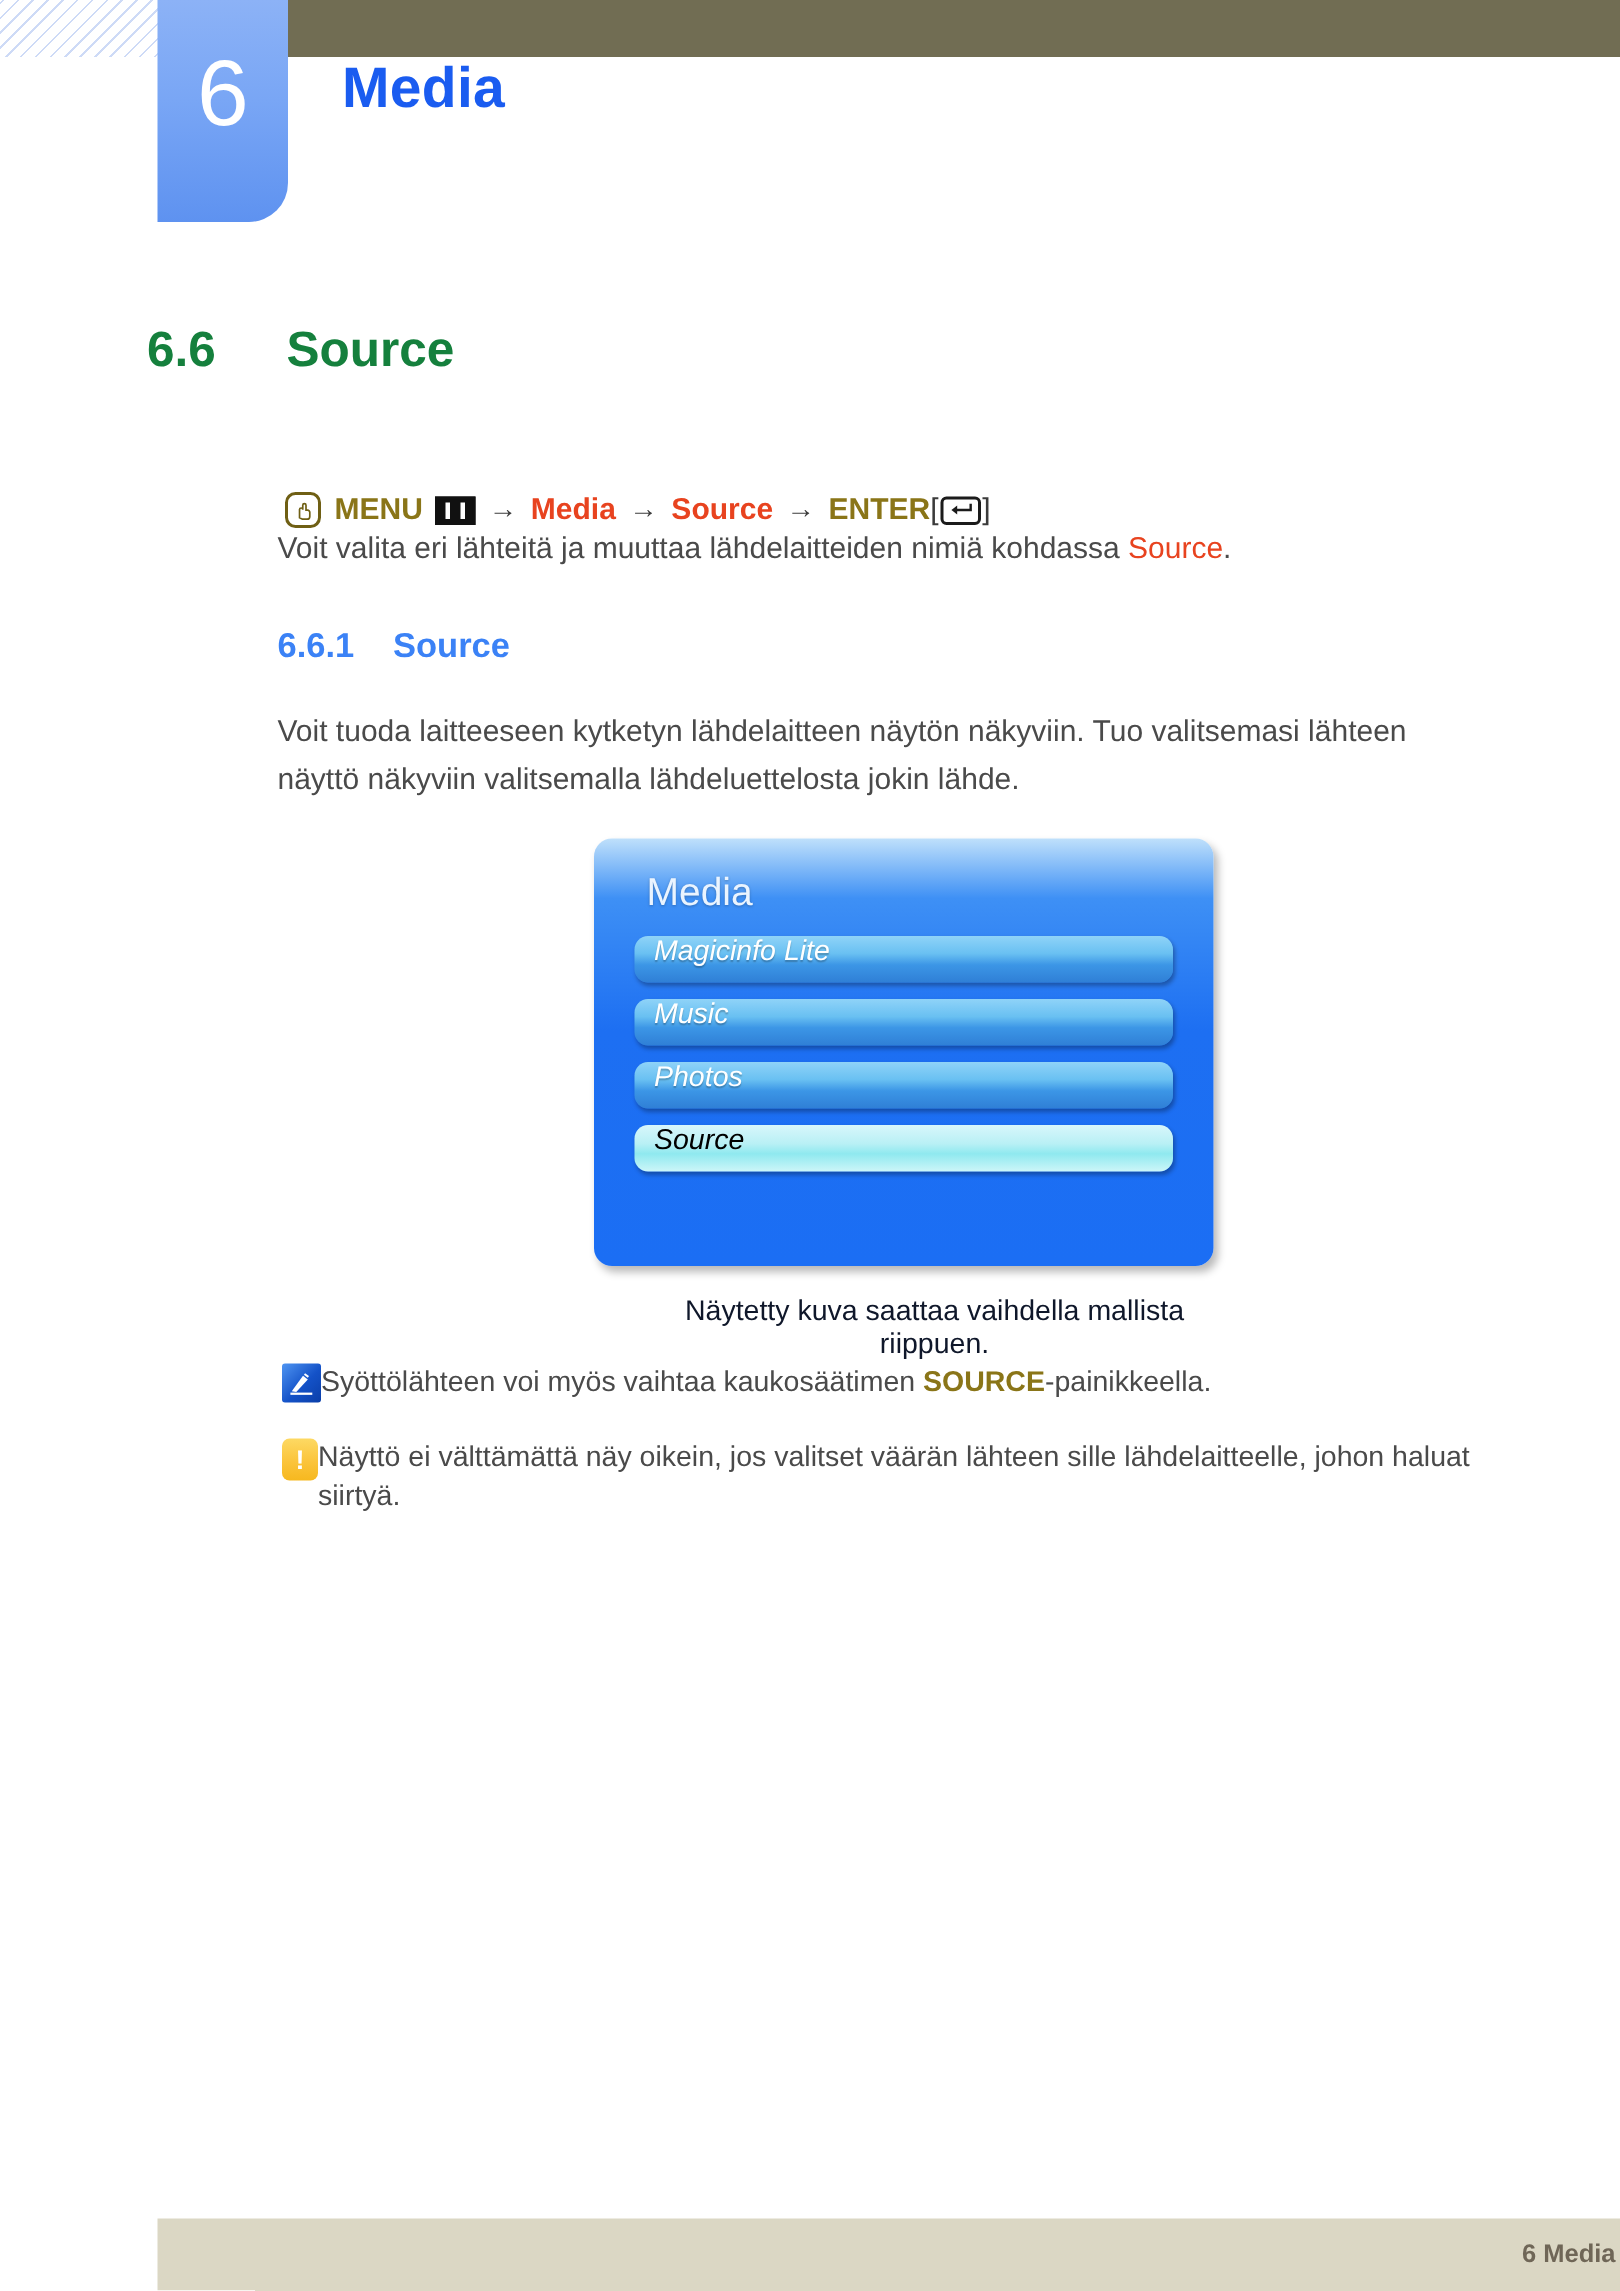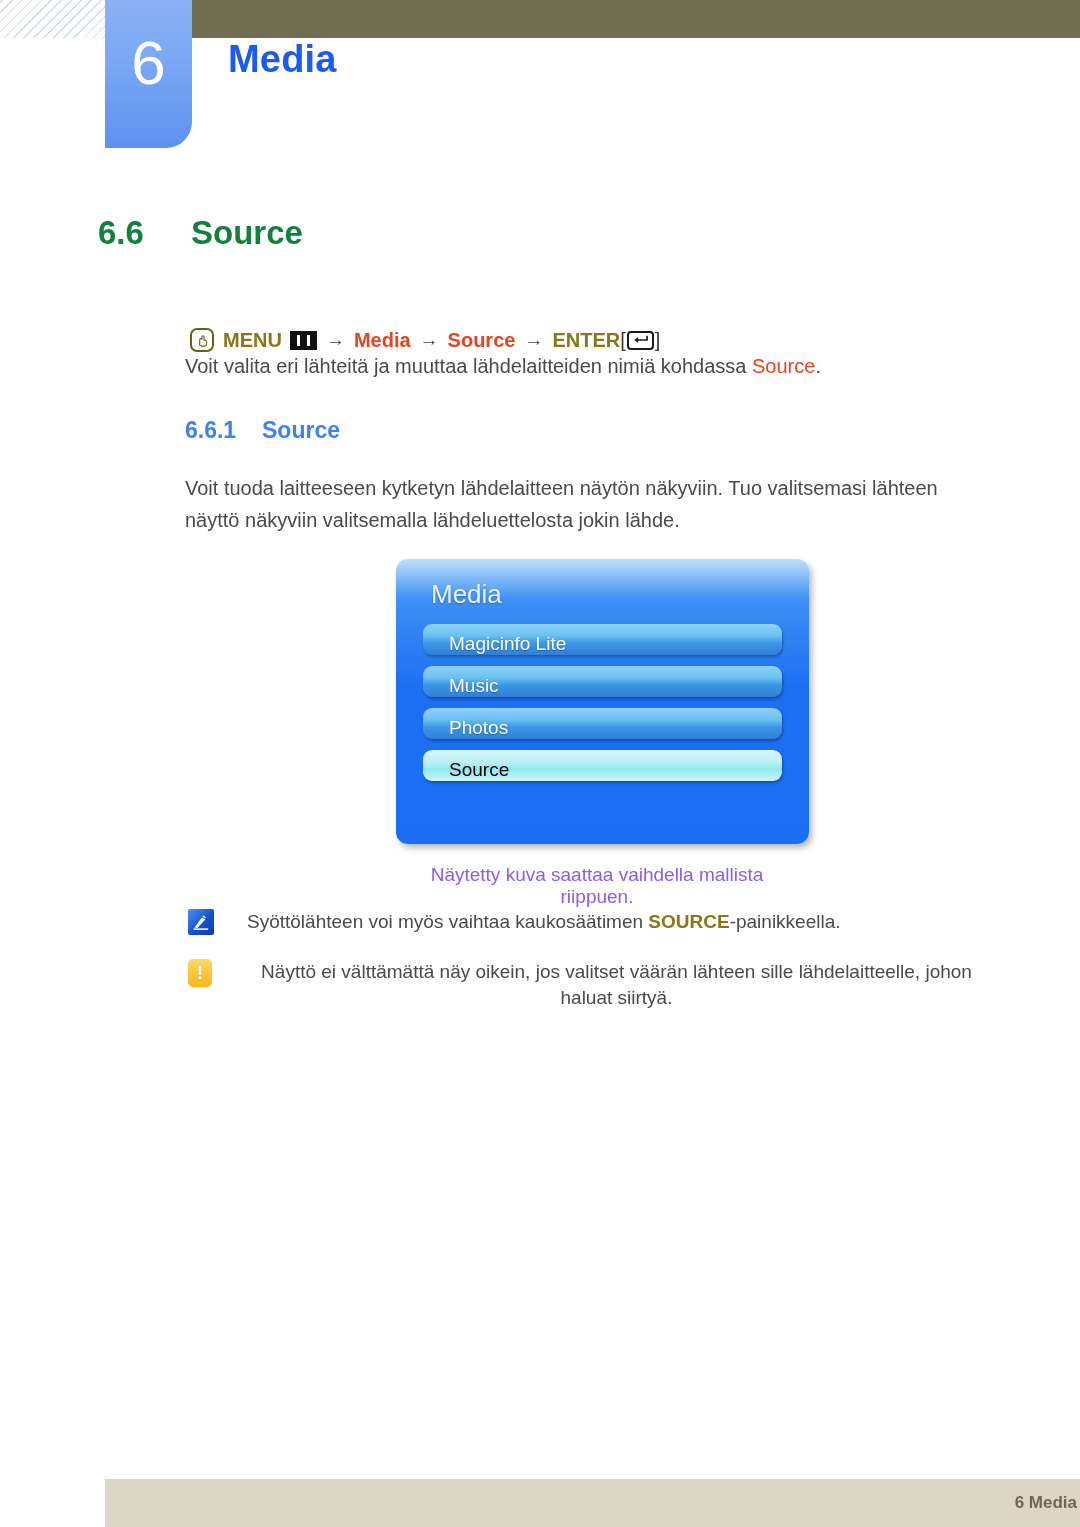--- a/index.html
+++ b/index.html
@@ -146,25 +146,25 @@
     color: #4a4a4a;
     line-height: 1.62;
   }
   .para .red  { color: #e8431f; }
 
   #para-intro { left: 185px; top: 350px; width: 800px; }
   #para-desc  { left: 185px; top: 472px; width: 790px; }
 
   .caption {
     position: absolute;
-    left: 402px; top: 864px;
+    left: 428px; top: 864px;
     width: 390px;
     text-align: center;
     font-size: 19px;
-    color: #8b5cf6;
+    color: #0f172a;
   }
 
   
   .osd {
     position: absolute;
     left: 396px; top: 559px;
     width: 413px; height: 285px;
     background: linear-gradient(180deg, #bfe0fb 0%, #3e90f5 14%, #1d6ff2 45%, #1b6ef4 100%);
     border-radius: 12px;
     box-shadow: 3px 4px 6px rgba(0,0,0,.28);
@@ -175,46 +175,47 @@
     color: #eaf4ff;
     font-size: 26px;
     margin: 6px 0 14px 13px;
     text-shadow: 0 1px 2px rgba(0,0,0,.25);
   }
   .osd-item {
     height: 31px;
     margin: 0 5px 11px 5px;
     border-radius: 9px;
     display: flex;
-    align-items: flex-end;
-    padding-left: 26px;
+    align-items: flex-start;
+    padding-left: 13px;
     font-size: 19px;
     color: #ffffff;
     background: linear-gradient(180deg, #8fd3f8 0%, #69c0f2 38%, #3c96e6 62%, #2f7fd6 100%);
     box-shadow: 1px 2px 3px rgba(0,0,0,.3);
     box-sizing: border-box;
     text-shadow: 0 1px 1px rgba(0,0,0,.25);
+    font-style: italic;
   }
   .osd-item.selected {
     background: linear-gradient(180deg, #d8f6fb 0%, #b9f0f5 40%, #8fe9ef 62%, #cdf6f8 100%);
     color: #000000;
     text-shadow: none;
   }
 
   
   .note {
     position: absolute;
     display: flex;
     align-items: flex-start;
     font-size: 19px;
     color: #4a4a4a;
   }
   #note-1 { left: 188px; top: 909px; width: 790px; }
   #note-2 { left: 188px; top: 959px; width: 800px; }
-  .note .txt { margin-left: 33px; line-height: 1.35; text-align: center; }
+  .note .txt { line-height: 1.35; }
   .note .gold { color: #8a7518; font-weight: 700; }
 
   .icon-note {
     width: 26px; height: 26px;
     flex: 0 0 26px;
     background: linear-gradient(135deg, #4f95f2 0%, #1452c8 55%, #0a3ea8 100%);
     border-radius: 2px;
     position: relative;
     display: inline-flex;
     align-items: center;

